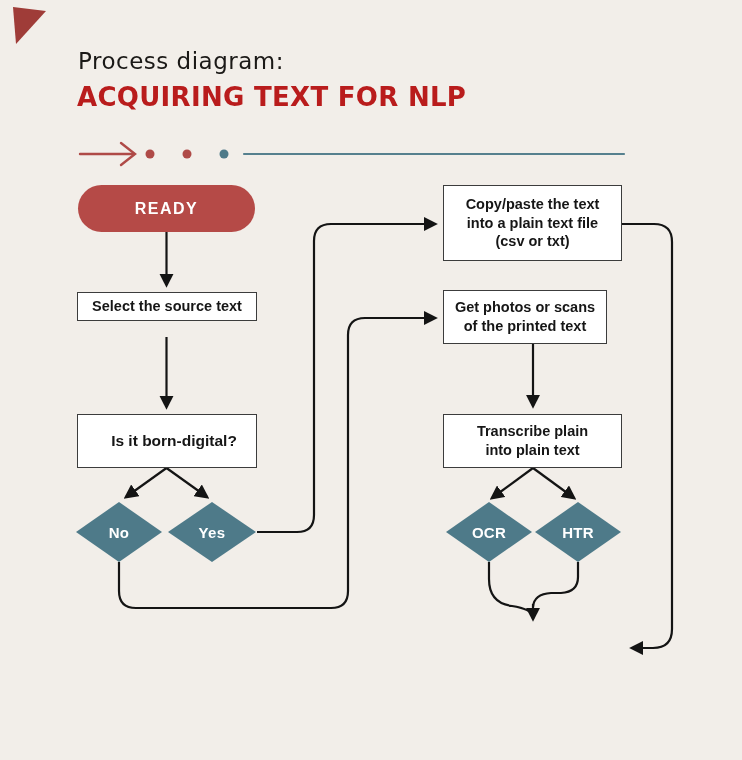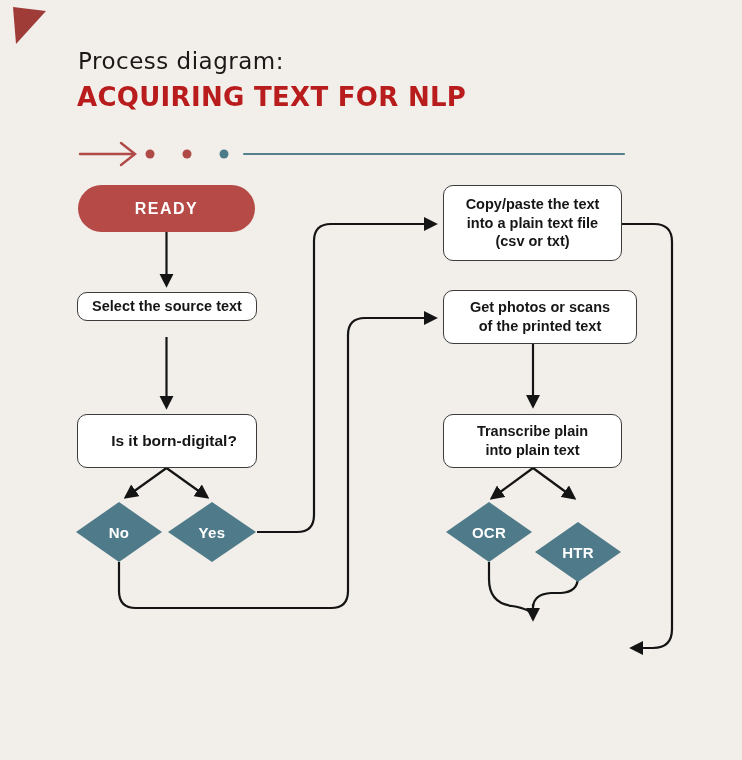--- a/index.html
+++ b/index.html
@@ -15,38 +15,38 @@
 
   .kicker{position:absolute;left:78px;top:48px;font-family:"DejaVu Sans",sans-serif;
     font-size:23px;font-weight:400;color:var(--title);letter-spacing:0.5px;}
   .headline{position:absolute;left:77px;top:82px;font-family:"DejaVu Sans",sans-serif;
     font-size:26px;font-weight:800;color:#b91c1c;letter-spacing:0.3px;}
 
   .divider{position:absolute;left:78px;top:140px;z-index:2;}
 
   svg.wires{position:absolute;left:0;top:0;z-index:1;}
   .node{position:absolute;z-index:2;display:flex;align-items:center;justify-content:center;
-    text-align:center;font-weight:700;color:var(--text);border-radius:10px;}
+    text-align:center;font-weight:700;color:var(--text);}
   .pill{background:var(--red);color:var(--white);border-radius:40px;}
   .pill-start{left:78px;top:185px;width:177px;height:47px;font-size:16px;letter-spacing:1.5px;}
   .pill-end{left:443px;top:625px;width:180px;height:67px;border-radius:34px;
     font-size:15px;line-height:1.45;letter-spacing:0.4px;flex-direction:column;}
   .box{background:var(--white);border:1.5px solid var(--box-border);
     font-size:14.5px;line-height:1.3;flex-direction:column;padding:2px 6px;}
   .box-select{left:77px;top:292px;width:180px;height:29px;}
   .box-born{left:77px;top:414px;width:180px;height:54px;font-size:15.5px;padding-left:20px;}
   .box-copy{left:443px;top:185px;width:179px;height:76px;}
-  .box-photos{left:443px;top:290px;width:194px;height:54px;}
+  .box-photos{left:443px;top:290px;width:164px;height:54px;}
   .box-transcribe{left:443px;top:414px;width:179px;height:54px;}
   .diamond{background:var(--teal);color:var(--white);font-size:15px;letter-spacing:0.3px;
     clip-path:polygon(50% 0,100% 50%,50% 100%,0 50%);}
   .d-no{left:76px;top:502px;width:86px;height:60px;}
   .d-yes{left:168px;top:502px;width:88px;height:60px;}
   .d-ocr{left:446px;top:502px;width:86px;height:60px;}
-  .d-htr{left:535px;top:522px;width:86px;height:60px;}
+  .d-htr{left:535px;top:502px;width:86px;height:60px;}
 </style>
 </head>
 <body>
 
 <div class="stage">
 
   <svg class="corner-tri" width="60" height="56">
     <polygon points="13,7 46,11 16,44" fill="#9F3C38"></polygon>
   </svg>
 

